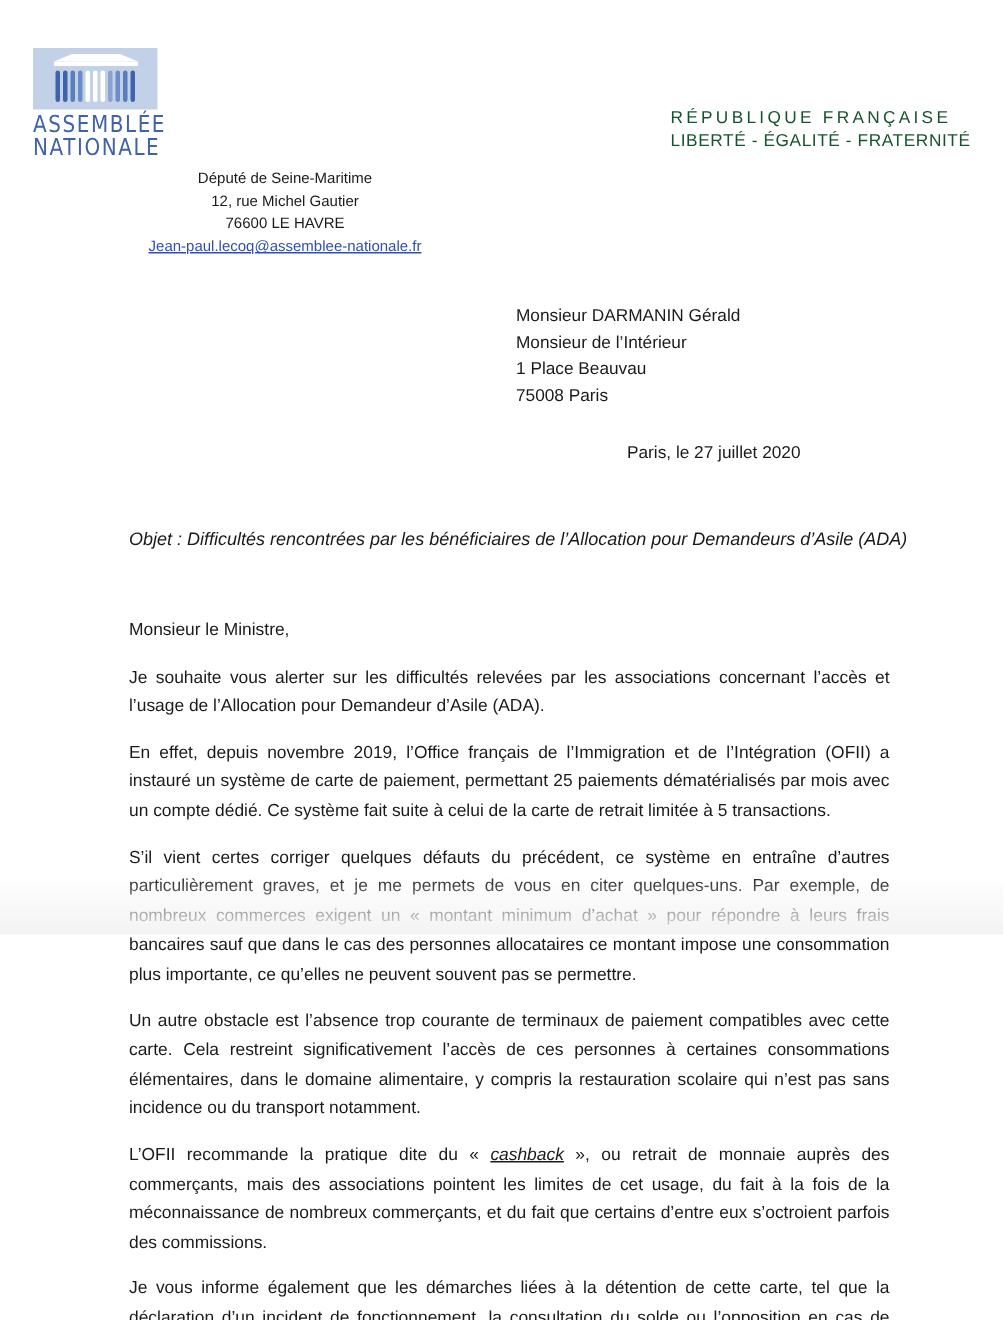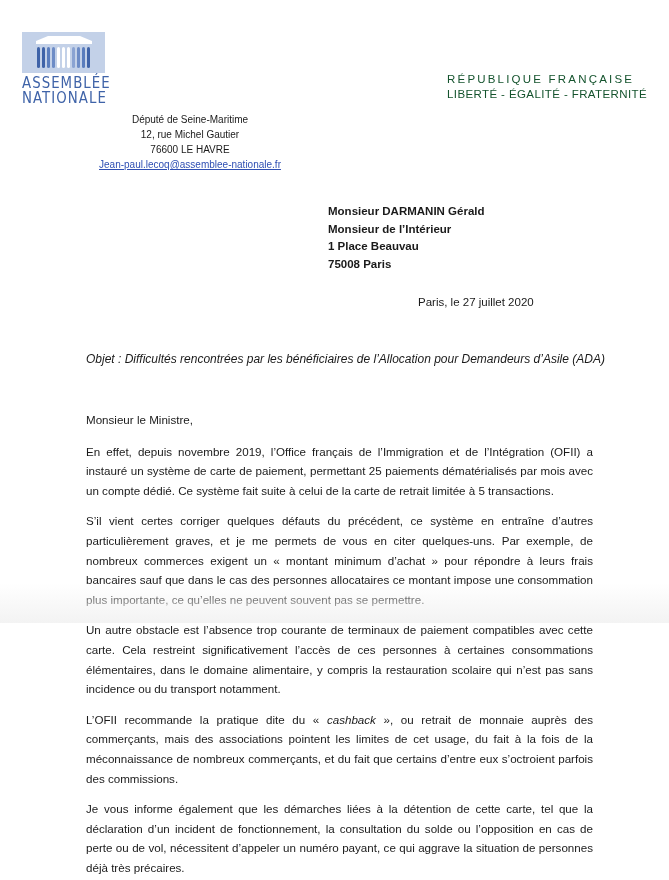--- a/index.html
+++ b/index.html
@@ -37,37 +37,37 @@
     .sender {
       position: absolute; left: 95px; top: 112px; width: 190px; text-align: center;
       font-size: 10px; line-height: 15px; color: #1a1a1a;
     }
     .sender .name { font-weight: bold; font-size: 11.5px; line-height: 16px; }
     .sender .title { }
     .sender .email { color: #2f4fb3; text-decoration: underline; }
 
     
     .recipient {
-      position: absolute; left: 328px; top: 203px; font-weight: bold;
+      position: absolute; left: 344px; top: 203px; font-weight: normal;
       font-size: 11.5px; line-height: 17.5px; color: #1a1a1a;
     }
     .date { position: absolute; left: 418px; top: 296px; font-size: 11.5px; color: #1a1a1a; }
 
     .subject {
       position: absolute; left: 86px; top: 352px; font-style: italic; font-size: 12px; color: #1a1a1a;
       white-space: nowrap;
     }
 
     .body {
       position: absolute; left: 86px; top: 410px; width: 522px;
       font-size: 11.6px; line-height: 19.6px; text-align: justify; color: #1a1a1a;
     }
     .body p { margin: 0 15px 11px 0; }
     .body .salutation { margin-bottom: 12px; }
-    .body em { font-style: italic; }
+    .body em { font-style: italic; text-decoration: underline; }
   </style>
 </head>
 <body>
 
 <div class="page">
 
   <div class="logo">
     <div class="logo-box">
       <svg width="83" height="41" viewBox="0 0 83 41">
 
@@ -113,20 +113,21 @@
     <div>1 Place Beauvau</div>
     <div>75008 Paris</div>
   </div>
 
   <div class="date">Paris, le 27 juillet 2020</div>
 
   <div class="subject">Objet : Difficultés rencontrées par les bénéficiaires de l’Allocation pour Demandeurs d’Asile (ADA)</div>
 
   <div class="body">
     <p class="salutation">Monsieur le Ministre,</p>
+    <p>Je souhaite vous alerter sur les difficultés relevées par les associations concernant l’accès et l’usage de l’Allocation pour Demandeur d’Asile (ADA).</p>
     <p>En effet, depuis novembre 2019, l’Office français de l’Immigration et de l’Intégration (OFII) a instauré un système de carte de paiement, permettant 25 paiements dématérialisés par mois avec un compte dédié. Ce système fait suite à celui de la carte de retrait limitée à 5 transactions.</p>
     <p>S’il vient certes corriger quelques défauts du précédent, ce système en entraîne d’autres particulièrement graves, et je me permets de vous en citer quelques-uns. Par exemple, de nombreux commerces exigent un « montant minimum d’achat » pour répondre à leurs frais bancaires sauf que dans le cas des personnes allocataires ce montant impose une consommation plus importante, ce qu’elles ne peuvent souvent pas se permettre.</p>
     <p>Un autre obstacle est l’absence trop courante de terminaux de paiement compatibles avec cette carte. Cela restreint significativement l’accès de ces personnes à certaines consommations élémentaires, dans le domaine alimentaire, y compris la restauration scolaire qui n’est pas sans incidence ou du transport notamment.</p>
     <p><span>L’OFII recommande la pratique dite du « </span><em>cashback</em><span> », ou retrait de monnaie auprès des commerçants, mais des associations pointent les limites de cet usage, du fait à la fois de la méconnaissance de nombreux commerçants, et du fait que certains d’entre eux s’octroient parfois des commissions.</span></p>
     <p>Je vous informe également que les démarches liées à la détention de cette carte, tel que la déclaration d’un incident de fonctionnement, la consultation du solde ou l’opposition en cas de perte ou de vol, nécessitent d’appeler un numéro payant, ce qui aggrave la situation de personnes déjà très précaires.</p>
   </div>
 
   <div class="bottom-fade"></div>
 </div>
 

